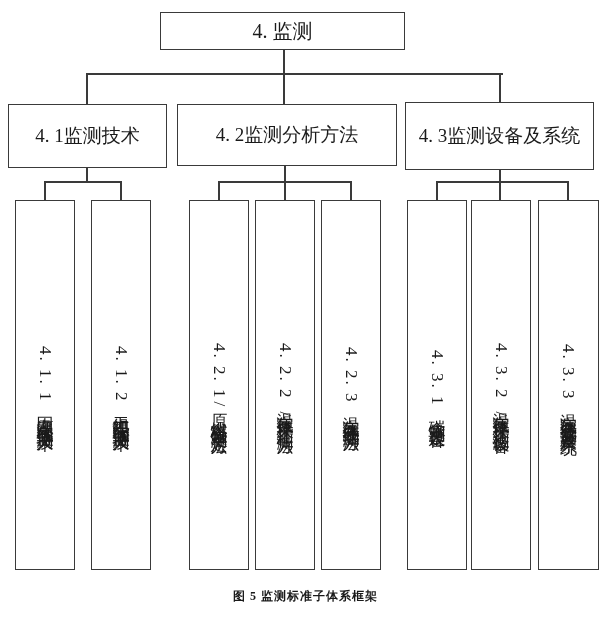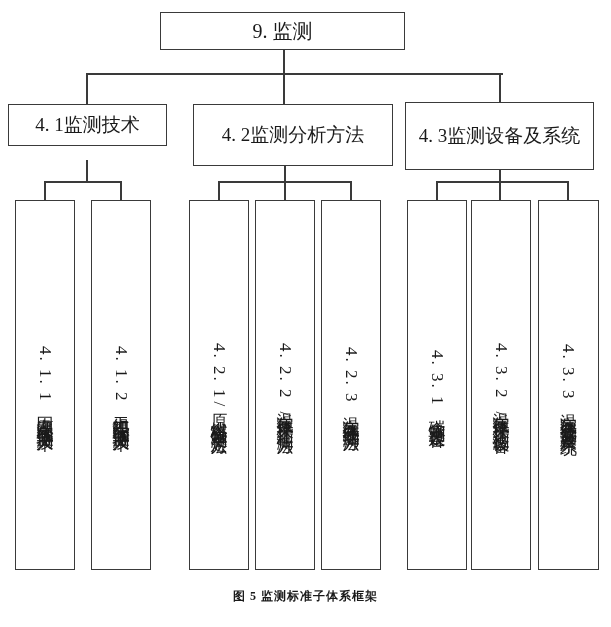--- a/index.html
+++ b/index.html
@@ -24,22 +24,22 @@
     align-items: center;
     justify-content: center;
     box-sizing: border-box;
     text-align: center;
   }
   .root-box {
     left: 160px; top: 12px; width: 245px; height: 38px;
     font-size: 20px;
   }
   .l2-box { font-size: 19px; line-height: 1.35; padding: 0 4px; }
-  .l2-box-1 { left: 8px;   top: 104px; width: 159px; height: 42px; }
-  .l2-box-2 { left: 177px; top: 104px; width: 200px; height: 62px; margin-left: 16px; }
+  .l2-box-1 { left: 8px;   top: 104px; width: 159px; height: 64px; }
+  .l2-box-2 { left: 177px; top: 104px; width: 220px; height: 62px; }
   .l2-box-3 { left: 405px; top: 102px; width: 189px; height: 68px; }
   .leaf-box {
     top: 200px; height: 370px; width: 60px;
   }
   .leaf-box span {
     writing-mode: vertical-lr;
     text-orientation: mixed;
     font-size: 17px;
     line-height: 1;
     letter-spacing: 2px;
@@ -88,21 +88,21 @@
   <div class="line" style="left:284px; top:181px; width:2px; height:19px;"></div>
   <div class="line" style="left:350px; top:181px; width:2px; height:19px;"></div>
 
   <div class="line" style="left:499px; top:170px; width:2px; height:13px;"></div>
   <div class="line" style="left:436px; top:181px; width:132px; height:2px;"></div>
   <div class="line" style="left:436px; top:181px; width:2px; height:19px;"></div>
   <div class="line" style="left:499px; top:181px; width:2px; height:19px;"></div>
   <div class="line" style="left:567px; top:181px; width:2px; height:19px;"></div>
 
   <div class="box root-box">
-    <span>9. 监测</span>
+    <span>4. 监测</span>
   </div>
 
   <div class="box l2-box l2-box-1">
     <span>4. 1监测技术</span>
   </div>
   <div class="box l2-box l2-box-2">
     <span>4. 2监测分析方法</span>
   </div>
   <div class="box l2-box l2-box-3">
     <span>4. 3监测设备及系统</span>

